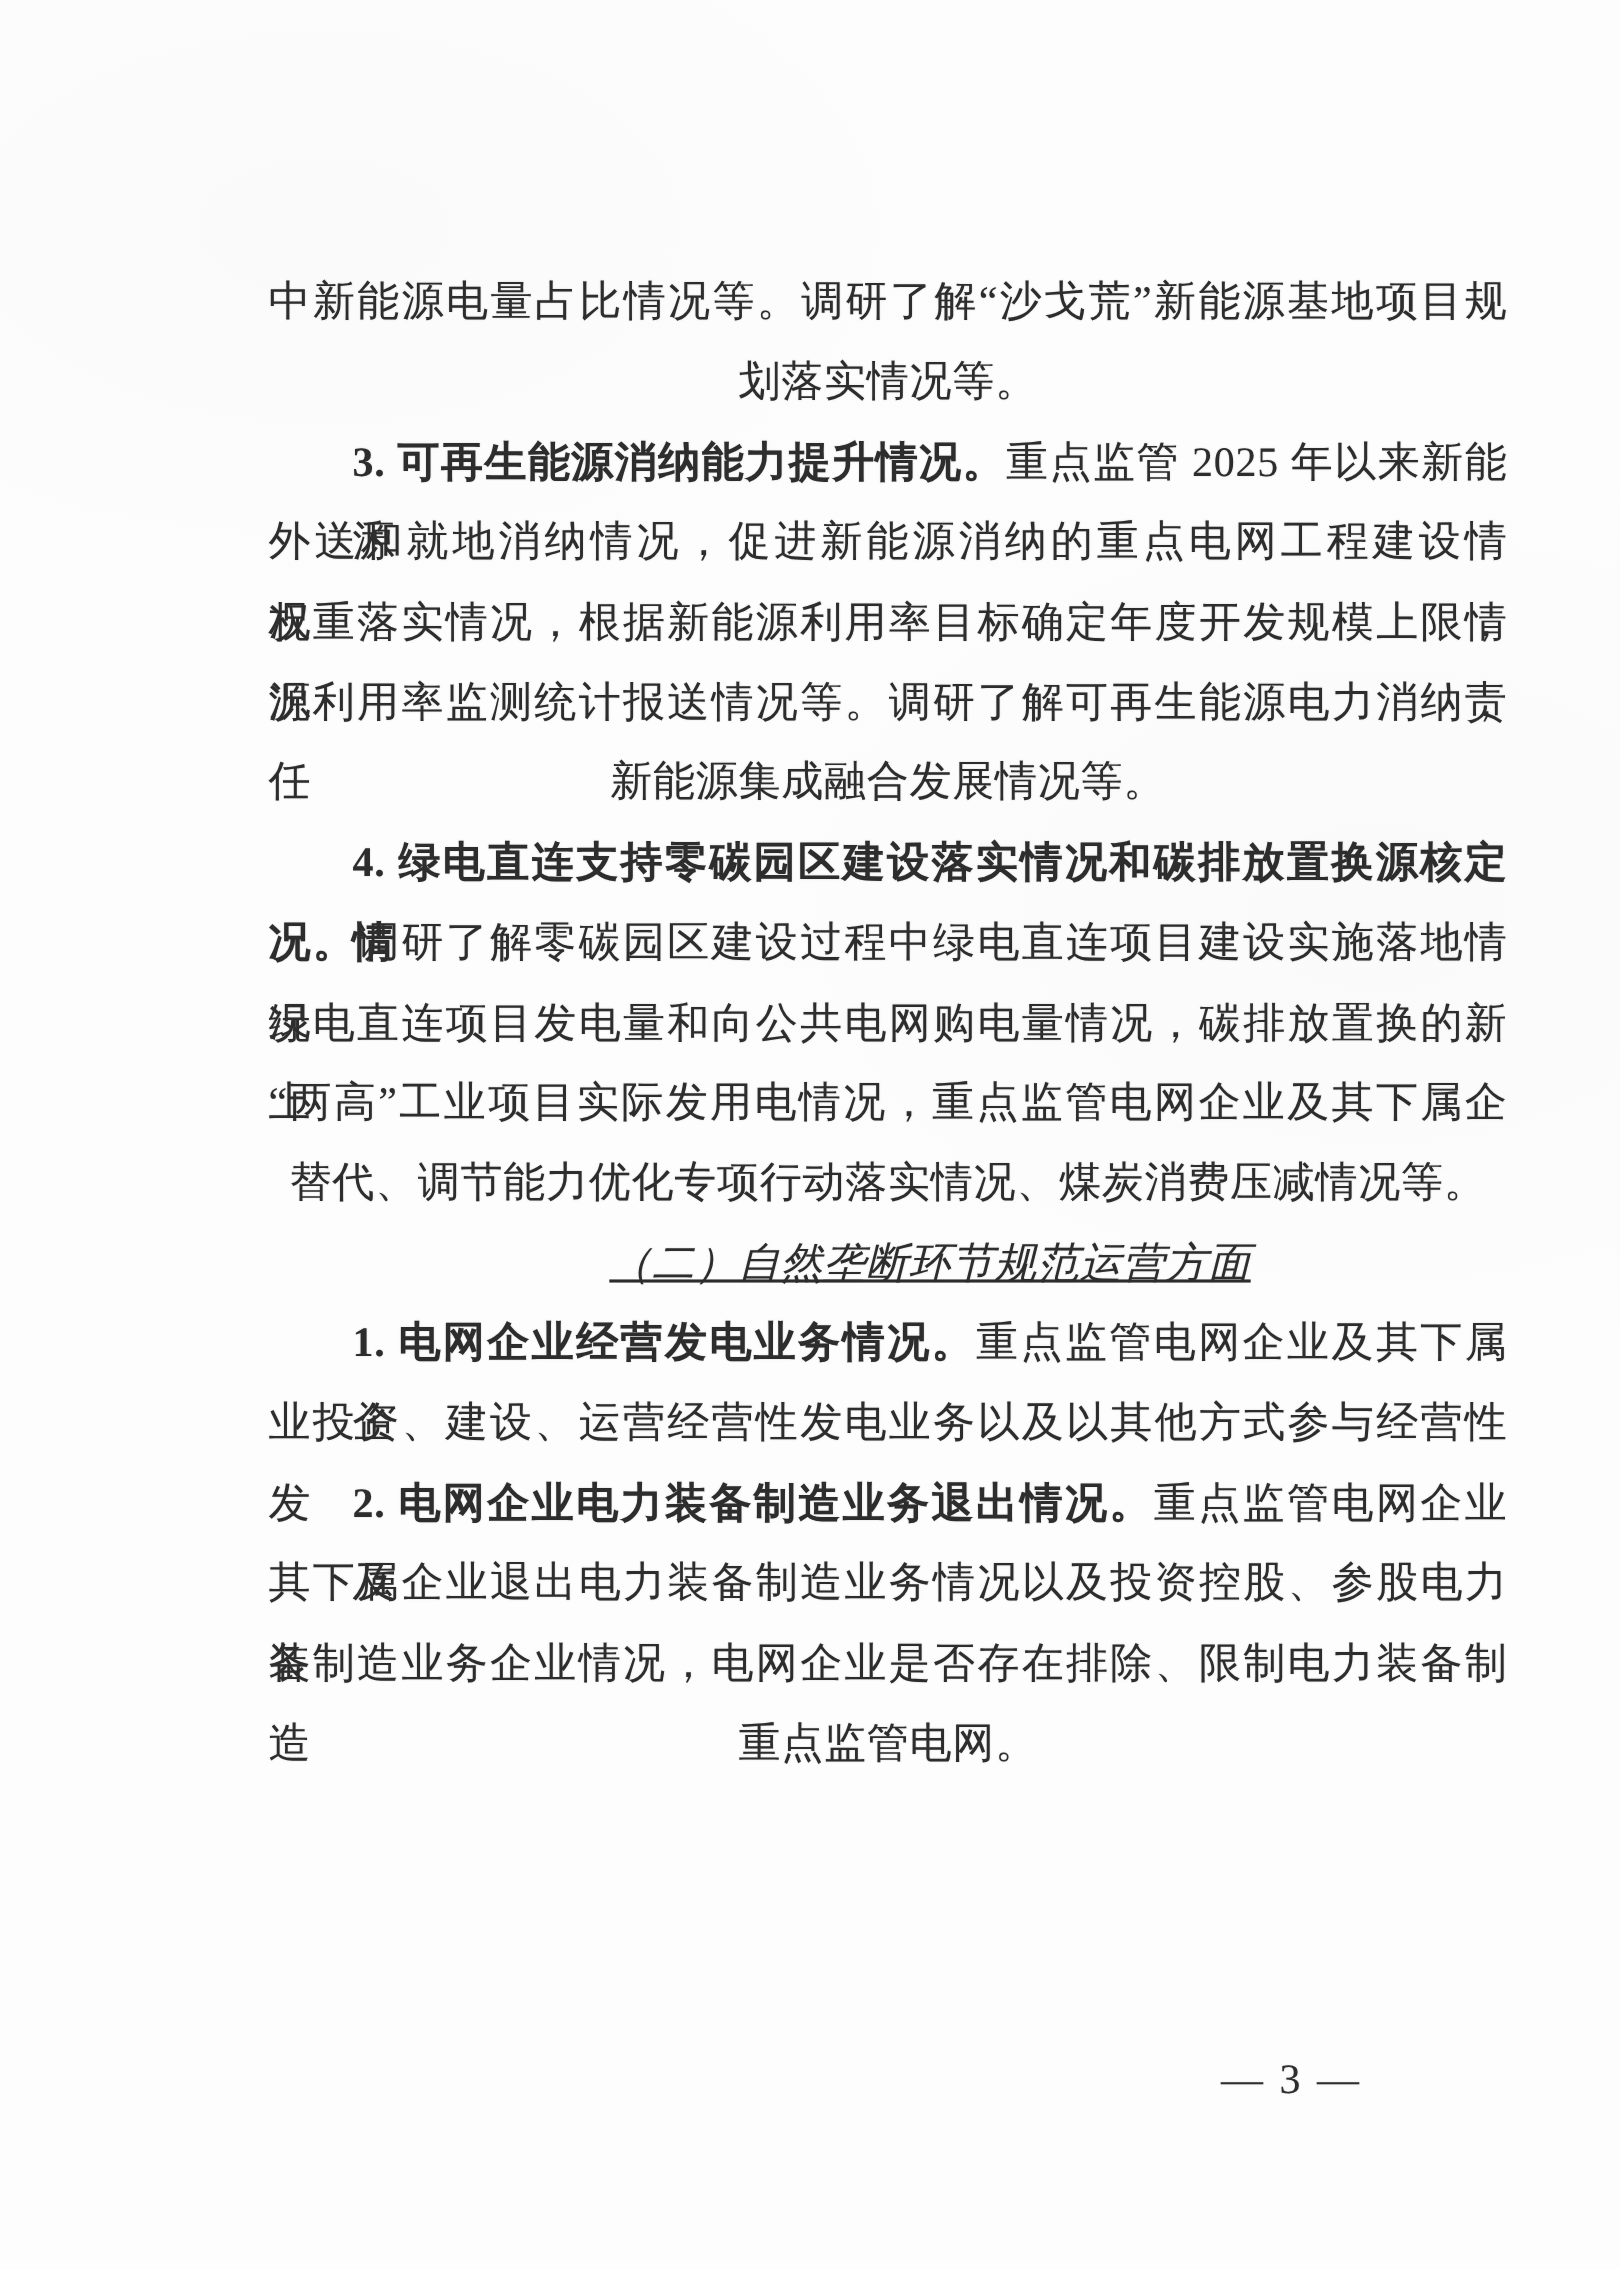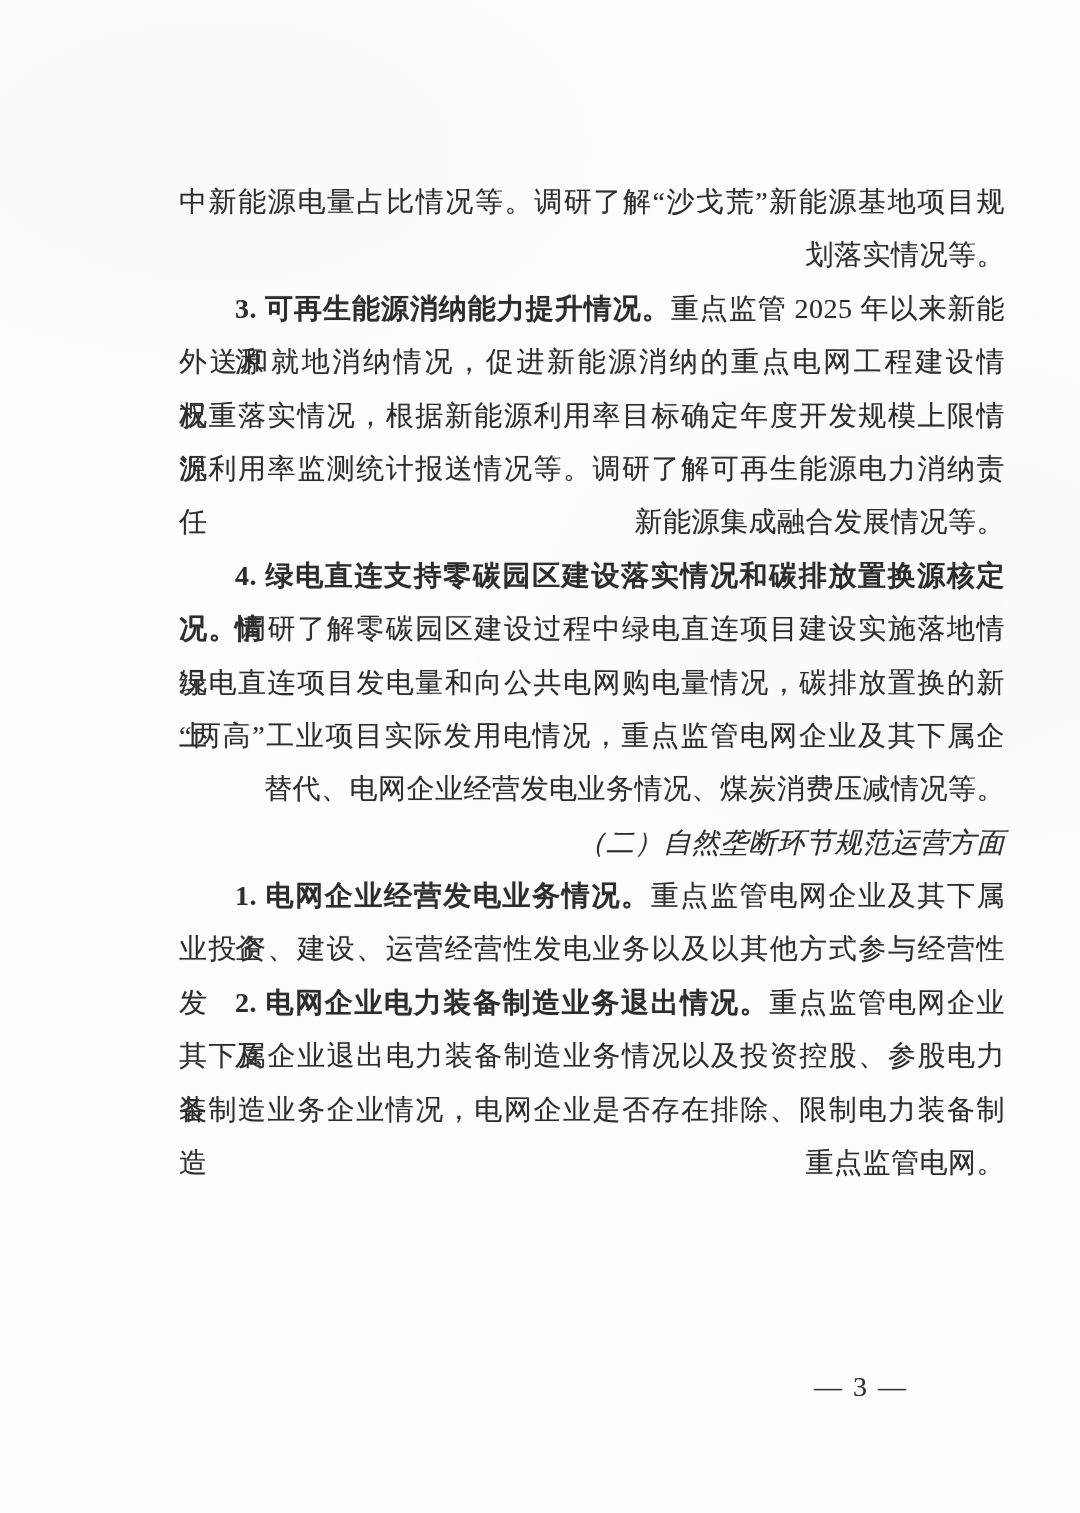--- a/index.html
+++ b/index.html
@@ -42,31 +42,31 @@
     white-space: nowrap;
     text-shadow: 0 0 1px rgba(80,80,80,0.35);
   }
   .line.justify {
     white-space: normal;
     text-align: justify;
     text-align-last: justify;
     text-justify: inter-character;
   }
   .line.left {
-    text-align: right;
+    text-align: center;
   }
   .line.indent {
     padding-left: 56px;
   }
   .line.justify.indent {
     width: 770px;
   }
   .b { font-weight: 700; }
   .r { font-weight: 400; }
-  .k { font-style: italic; font-weight: 500; }
+  .k { font-style: italic; font-weight: 500; text-decoration: underline; }
   .page-number {
     position: absolute;
     top: 1360px;
     right: 172px;
     height: 54px;
     line-height: 54px;
     font-size: 28px;
     letter-spacing: 2px;
     color: #2d2d2d;
     text-shadow: 0 0 1px rgba(80,80,80,0.35);
@@ -94,21 +94,21 @@
     <div class="line left"><span class="r">新能源集成融合发展情况等。</span></div>
 
     <div class="line justify indent"><span class="b">4. 绿电直连支持零碳园区建设落实情况和碳排放置换源核定情</span></div>
 
     <div class="line justify"><span class="b">况。</span><span class="r">调研了解零碳园区建设过程中绿电直连项目建设实施落地情况、</span></div>
 
     <div class="line justify"><span class="r">绿电直连项目发电量和向公共电网购电量情况，碳排放置换的新上</span></div>
 
     <div class="line justify"><span class="r">“两高”工业项目实际发用电情况，重点监管电网企业及其下属企</span></div>
 
-    <div class="line left"><span class="r">替代、电网企业经营发电业务情况、煤炭消费压减情况等。</span></div>
+    <div class="line left"><span class="r">替代、调节能力优化专项行动落实情况、煤炭消费压减情况等。</span></div>
 
     <div class="line left indent"><span class="k">（二）自然垄断环节规范运营方面</span></div>
 
     <div class="line justify indent"><span class="b">1. 电网企业经营发电业务情况。</span><span class="r">重点监管电网企业及其下属企</span></div>
 
     <div class="line justify"><span class="r">业投资、建设、运营经营性发电业务以及以其他方式参与经营性发</span></div>
 
 
     <div class="line justify indent"><span class="b">2. 电网企业电力装备制造业务退出情况。</span><span class="r">重点监管电网企业及</span></div>
 

